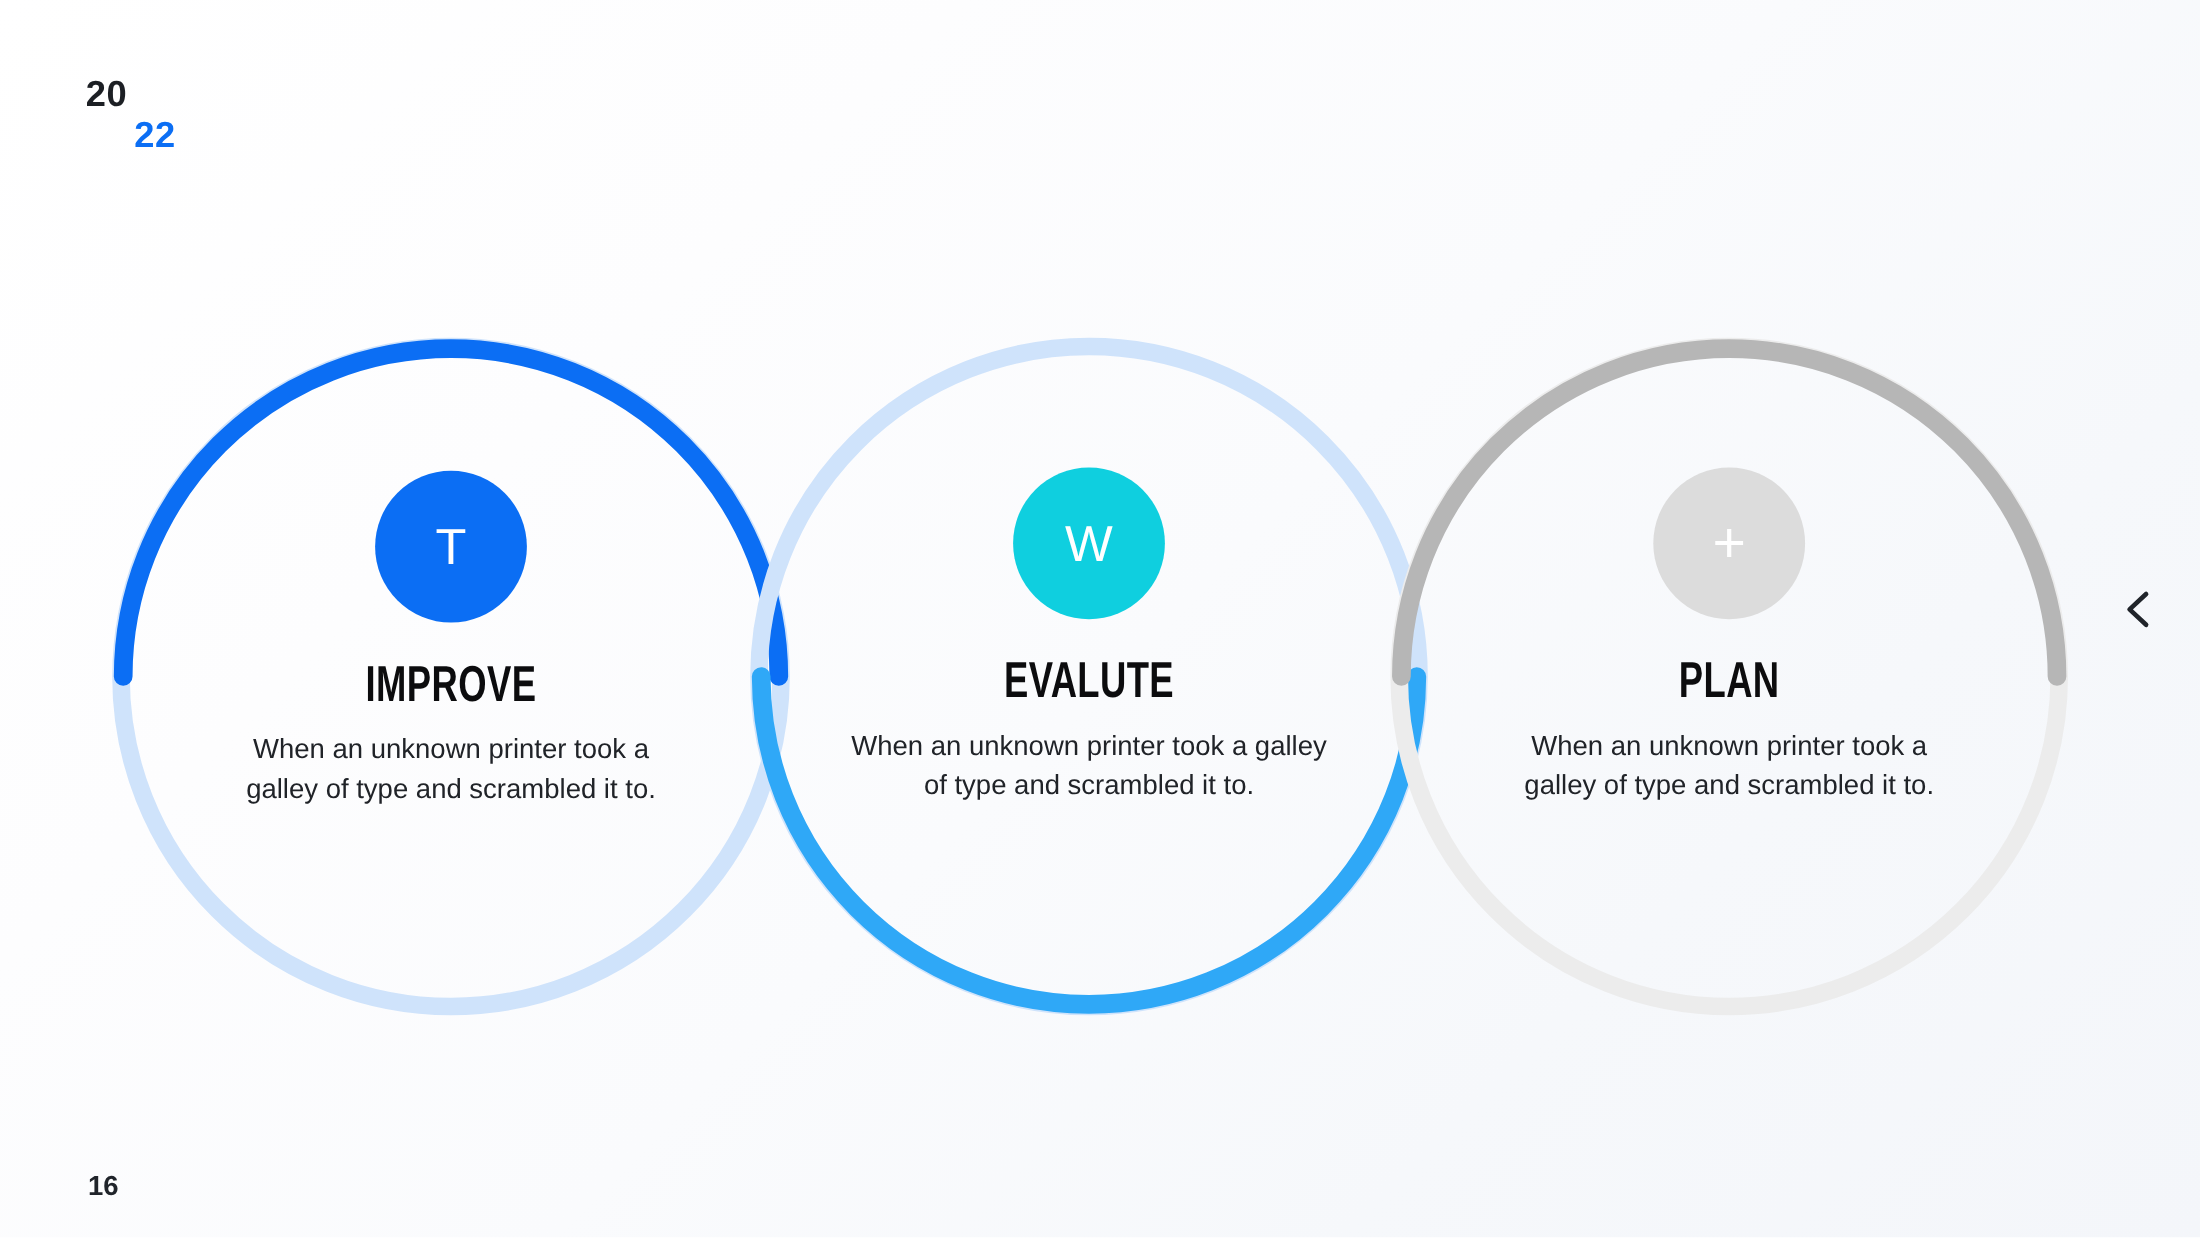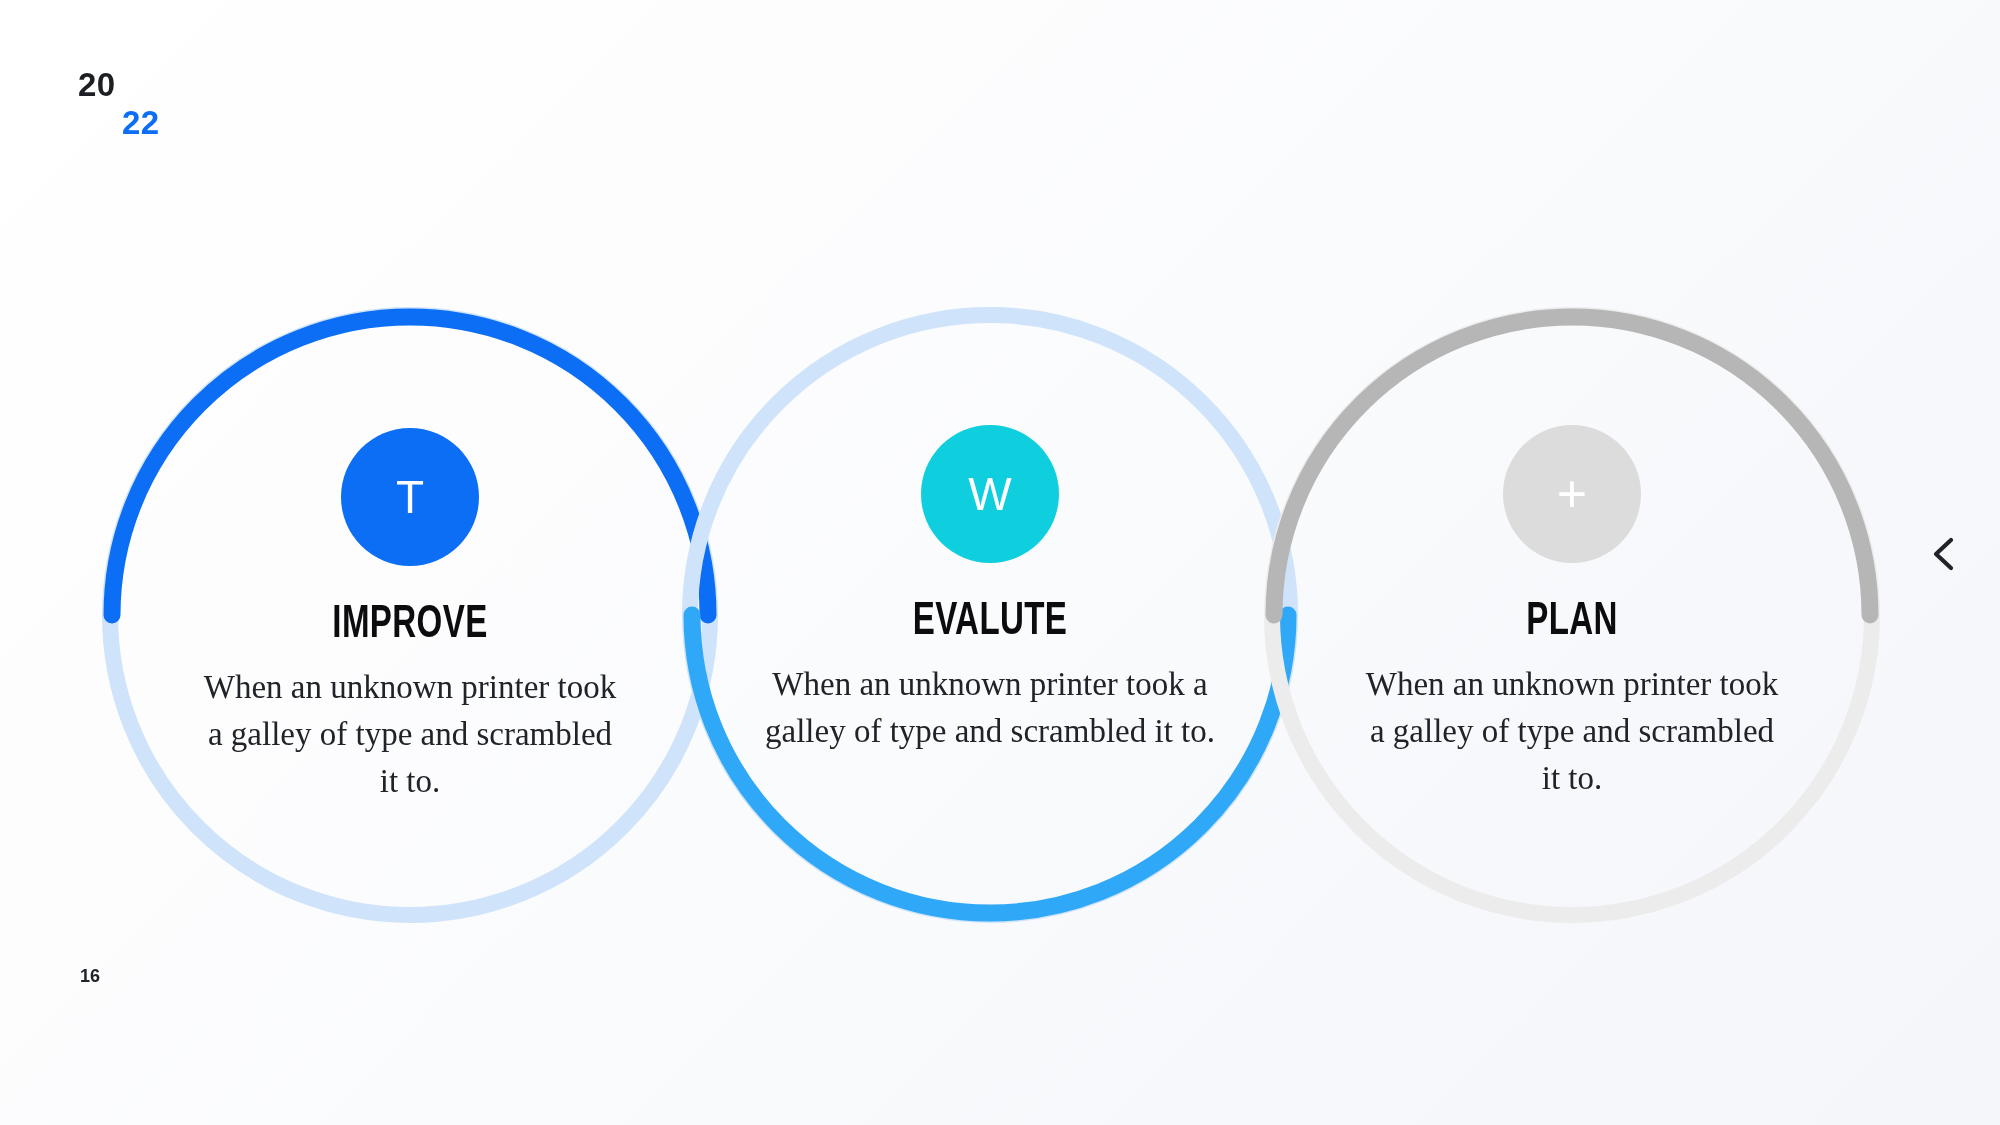--- a/index.html
+++ b/index.html
@@ -38,22 +38,22 @@
     font-weight: bold;
     font-family: "Liberation Sans", sans-serif;
   }
   .year-top { color: #1c1f24; }
   .year-bottom { color: #0b6ef4; margin-top: 5px; margin-left: 44px; }
 
   
   .page-number {
     position: absolute;
     left: 80px;
-    top: 966px;
-    font-size: 18px;
+    top: 1064px;
+    font-size: 25px;
     font-weight: bold;
     color: #20242a;
   }
 
   
   .stage {
     position: absolute;
     left: 0;
     top: 0;
     width: 2000px;
@@ -93,24 +93,24 @@
     margin-top: 28px;
     font-size: 46px;
     font-weight: bold;
     letter-spacing: 0.5px;
     color: #0c0c0e;
     transform: scaleX(0.72);
     font-family: "Liberation Sans", sans-serif;
   }
   .card-body {
     margin-top: 16px;
-    font-size: 33px;
+    font-size: 25px;
     line-height: 1.42;
     color: #202328;
-    font-family: Liberation Serif, serif;
+    font-family: Liberation Sans, sans-serif;
   }
   .card-body.narrow { padding: 0 26px; }
   .card-body.wide { padding: 0 8px; }
 
   
   .nav-prev {
     position: absolute;
     left: 1920px;
     top: 530px;
     width: 48px;

